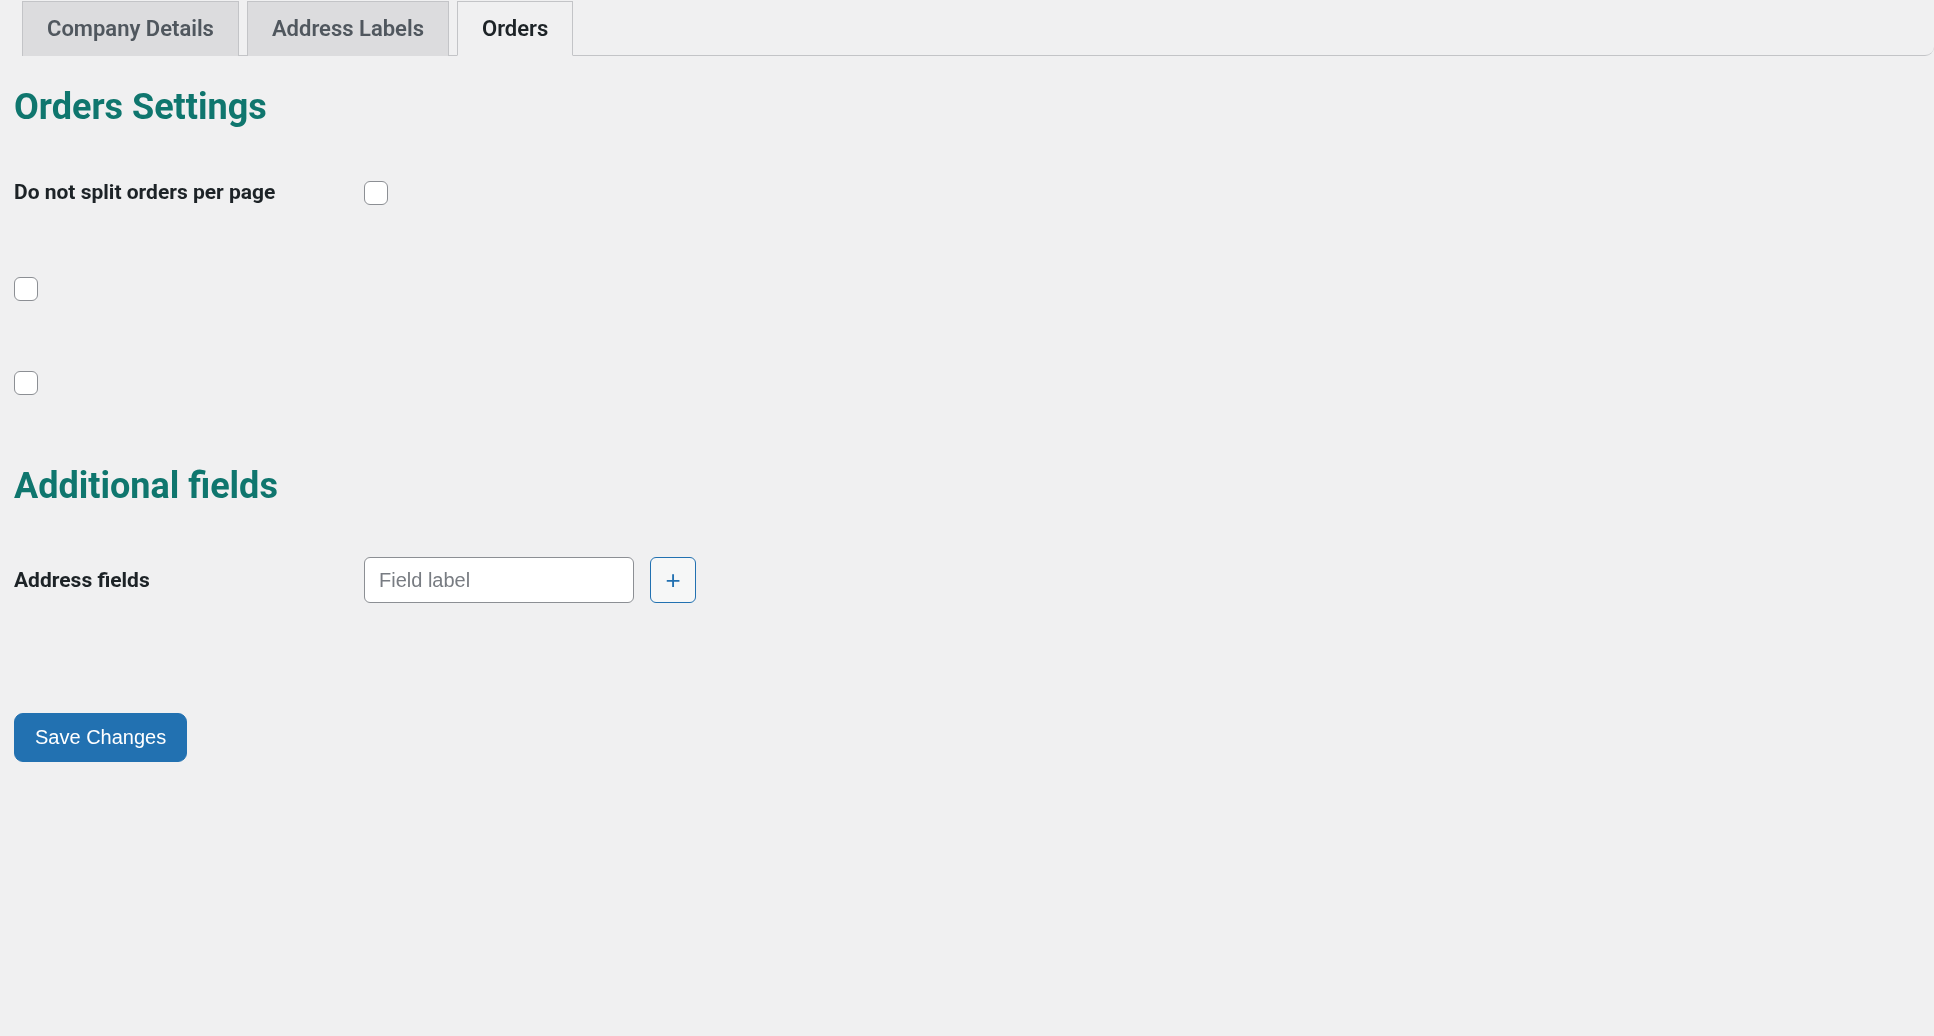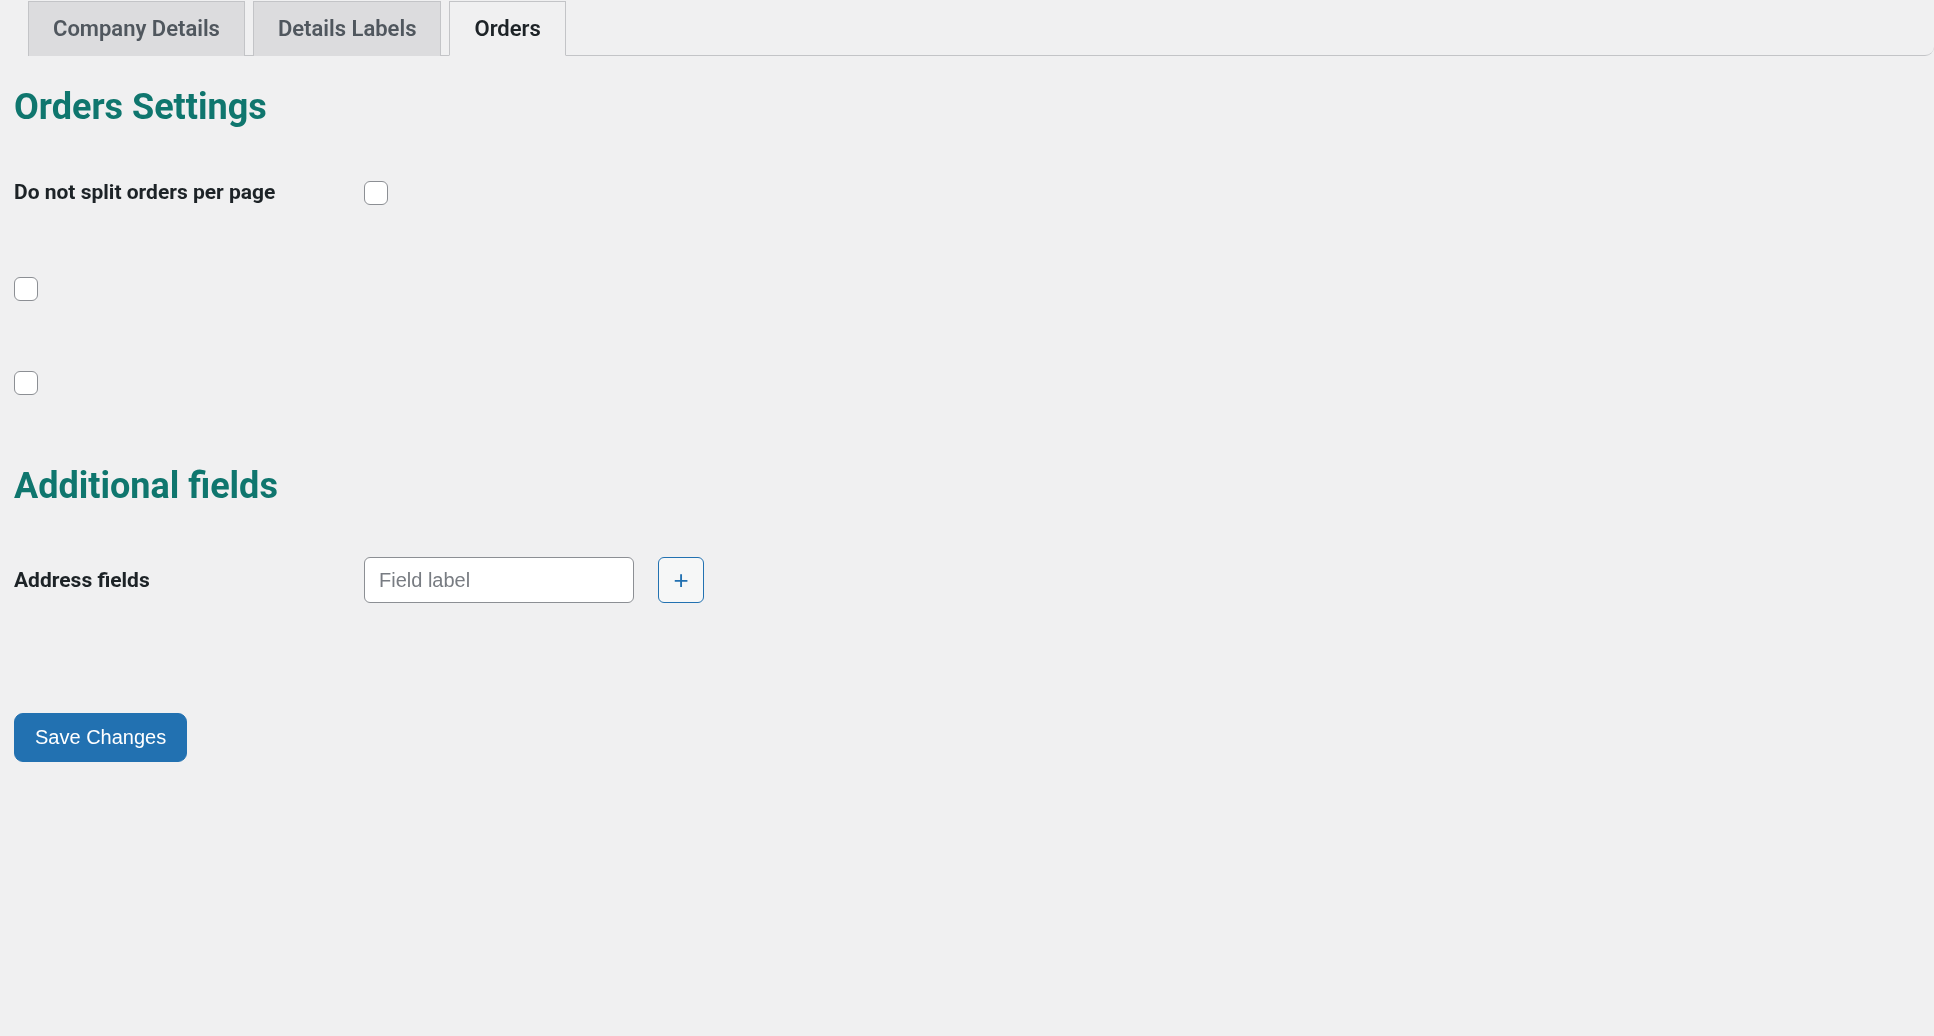--- a/index.html
+++ b/index.html
@@ -5,21 +5,21 @@
     * { box-sizing: border-box; margin: 0; padding: 0; }
     body {
       font-family: -apple-system, BlinkMacSystemFont, "Segoe UI", Roboto, sans-serif;
       background: #f0f0f1;
       color: #1d2327;
       padding: 0;
     }
     .tabs {
       display: flex;
       border-bottom: 1px solid #c3c4c7;
-      margin-left: 28px;
+      margin-left: 22px;
       border-radius: 9px;
     }
     .tab {
       background: #dcdcde;
       border: 1px solid #c3c4c7;
       border-bottom: none;
       padding: 14px 24px;
       margin-right: 8px;
       font-size: 22px;
       font-weight: 600;
@@ -60,21 +60,21 @@
       height: 24px;
       border: 1px solid #8c8f94;
       border-radius: 6px;
       background: #fff;
       cursor: pointer;
       appearance: none;
     }
     .custom-fields-row {
       display: flex;
       align-items: center;
-      gap: 24px;
+      gap: 16px;
     }
     .text-input {
       width: 270px;
       height: 46px;
       border: 1px solid #8c8f94;
       border-radius: 6px;
       padding: 0 14px;
       font-size: 20px;
       color: #1d2327;
       background: #fff;
@@ -107,21 +107,21 @@
       font-weight: 400;
       cursor: pointer;
       margin-top: 40px;
     }
   </style>
 </head>
 <body>
 
 <div class="tabs">
   <div class="tab">Company Details</div>
-  <div class="tab">Details Labels</div>
+  <div class="tab">Address Labels</div>
   <div class="tab active">Orders</div>
 </div>
 
 <div class="content">
   <h2 class="section-title">Orders Settings</h2>
 
   <div class="form-row">
     <div class="form-label">Do not split orders per page</div>
     <input type="checkbox" class="checkbox" style="">
   </div>

